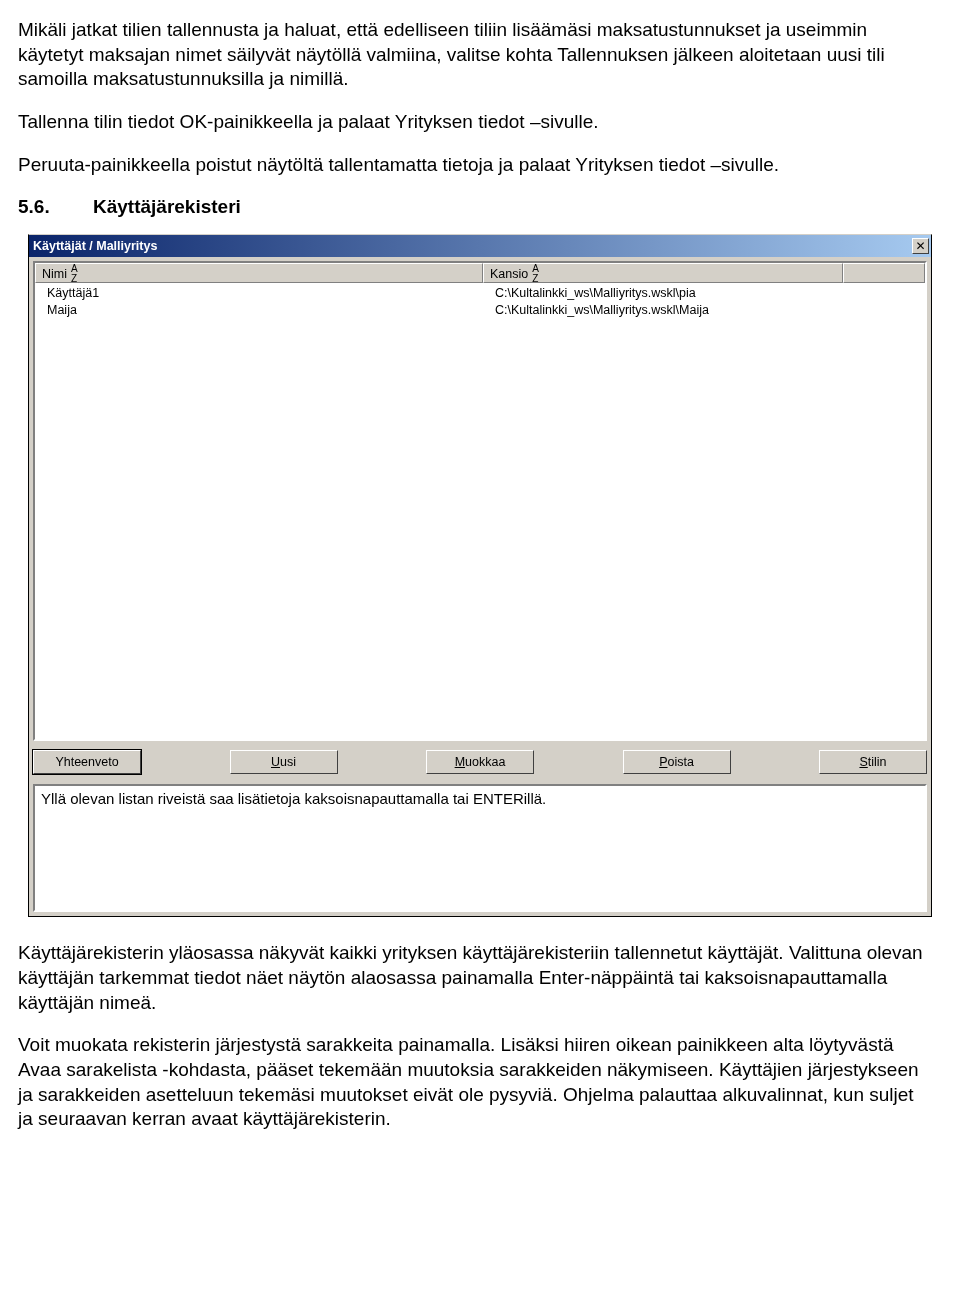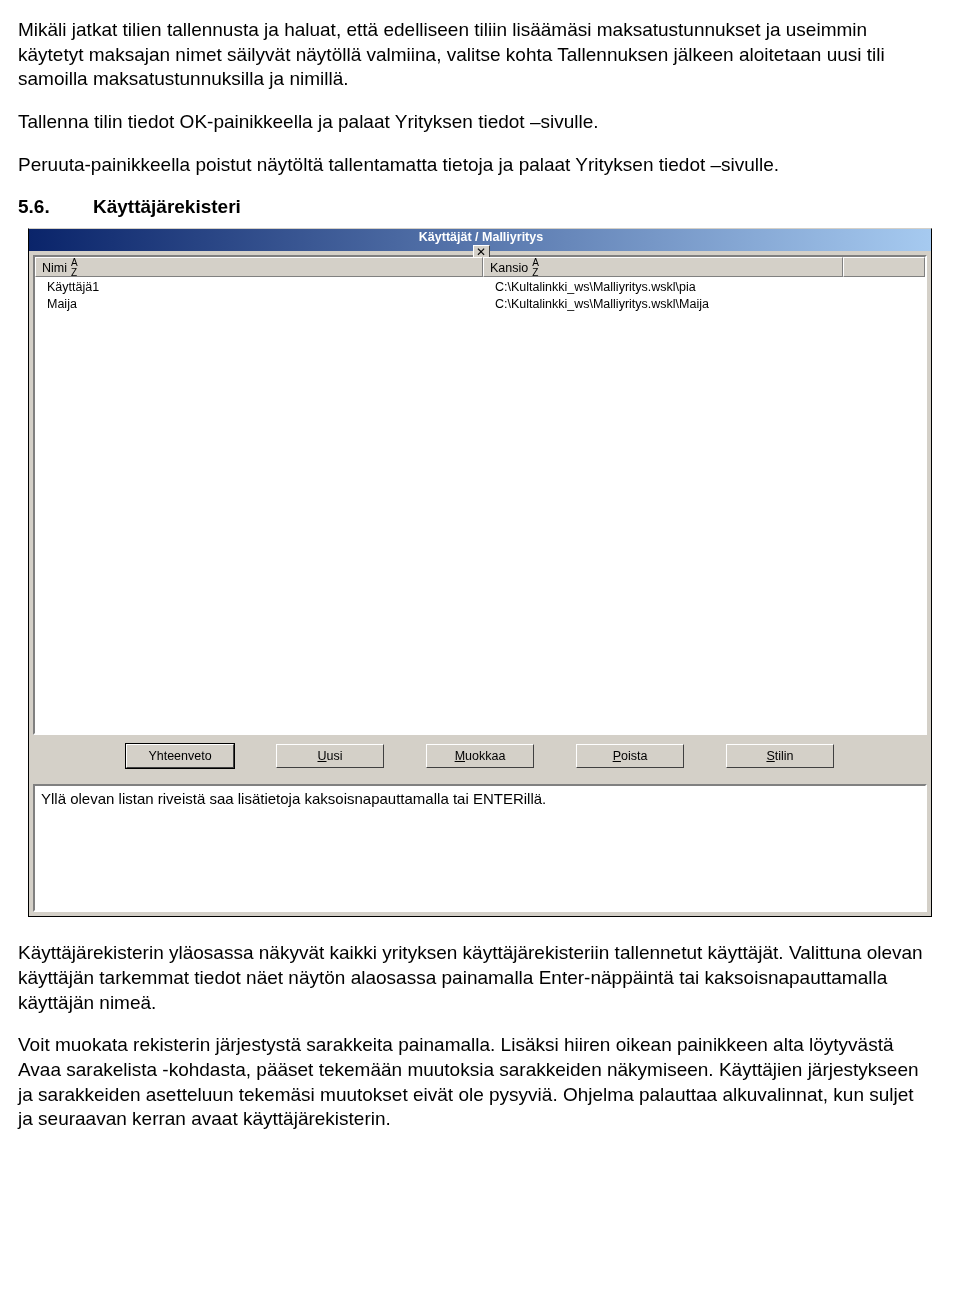--- a/index.html
+++ b/index.html
@@ -9,21 +9,21 @@
     background: #fff;
     font-family: Arial, Helvetica, sans-serif;
     font-size: 19px;
     line-height: 1.3;
     color: #000;
     width: 960px;
   }
   p { margin: 0 16px 18px 0; }
   .section-heading {
     font-weight: bold;
-    margin: 18px 0 8px 0;
+    margin: 18px 0 14px 0;
   }
   .section-heading .num { display: inline-block; margin-right: 38px; }
 
   
   .win-dialog {
     width: 904px;
     margin: 0 auto 24px auto;
     background: #d4d0c8;
     border: 1px solid #000;
     border-top-color:#d4d0c8;
@@ -31,21 +31,20 @@
     font-size: 12.5px;
     color: #000;
   }
   .titlebar {
     height: 22px;
     background: linear-gradient(90deg,#0a246a,#a6caf0);
     display: flex;
     align-items: center;
     justify-content: space-between;
     padding: 0 2px 0 4px;
-    flex-direction: column;
   }
   .titlebar-text {
     color: #fff;
     font-weight: bold;
     font-size: 12.5px;
   }
   .tb-close {
     width: 17px;
     height: 16px;
     background: #d4d0c8;
@@ -97,23 +96,23 @@
     padding-top:1px;
   }
   .cell {
     padding:0 12px;
     white-space:nowrap;
     overflow:hidden;
     text-overflow:ellipsis;
   }
   .btn-row {
     display:flex;
-    justify-content:center;
+    justify-content:space-between;
     gap:42px;
-    padding:9px 0 16px 0;
+    padding:9px 0 10px 0;
   }
   .win-btn {
     width:108px;
     height:24px;
     background:#d4d0c8;
     border:1px solid;
     border-color:#fff #404040 #404040 #fff;
     font-family:Tahoma,Arial,sans-serif;
     font-size:12.5px;
     padding-top:1px;

